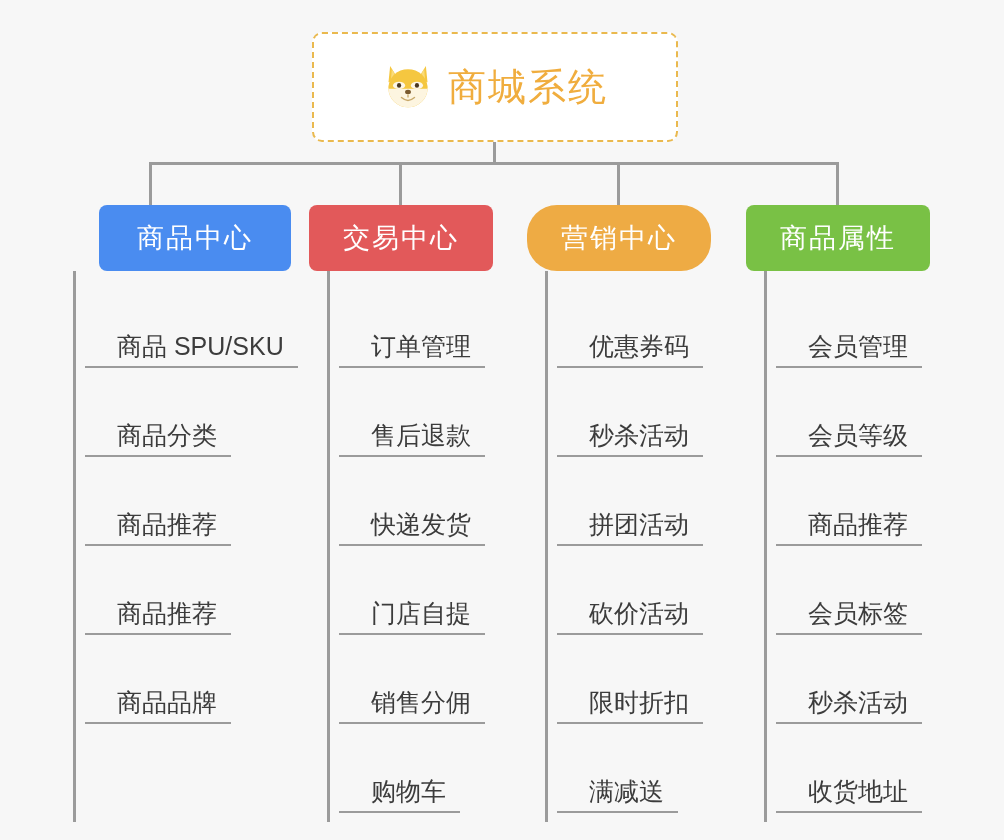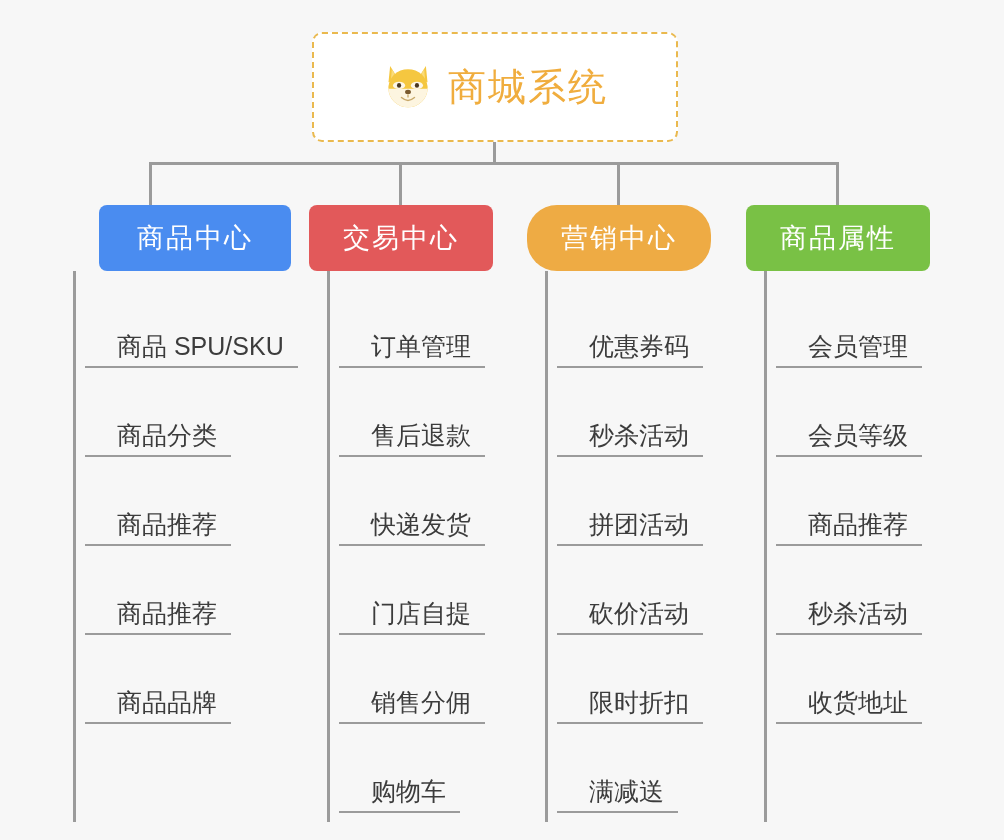--- a/index.html
+++ b/index.html
@@ -235,20 +235,23 @@
       <li class="leaf-item">
         <span class="leaf-label">会员管理</span>
       </li>
       <li class="leaf-item">
         <span class="leaf-label">会员等级</span>
       </li>
       <li class="leaf-item">
         <span class="leaf-label">商品推荐</span>
       </li>
       <li class="leaf-item">
+        <span class="leaf-label">会员标签</span>
+      </li>
+      <li class="leaf-item">
         <span class="leaf-label">秒杀活动</span>
       </li>
       <li class="leaf-item">
         <span class="leaf-label">收货地址</span>
       </li>
     </ul>
   </div>
 
 </div>
 

